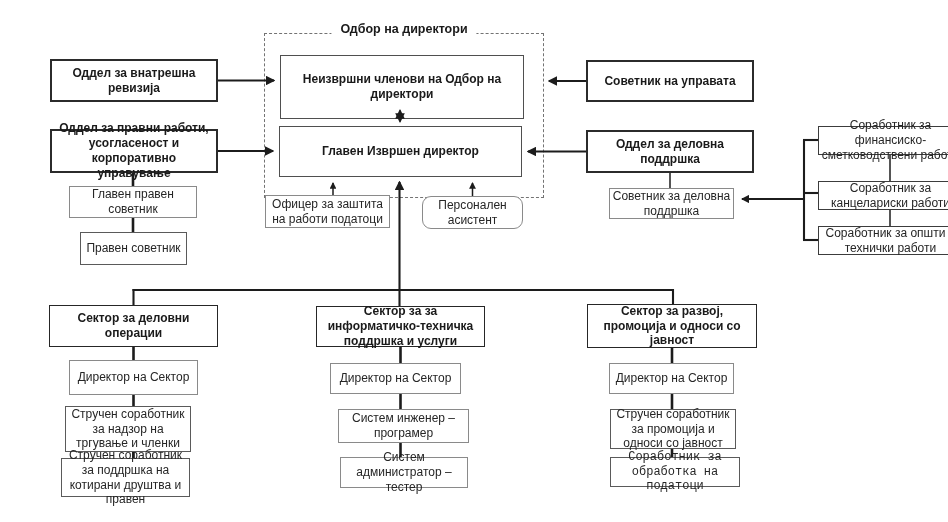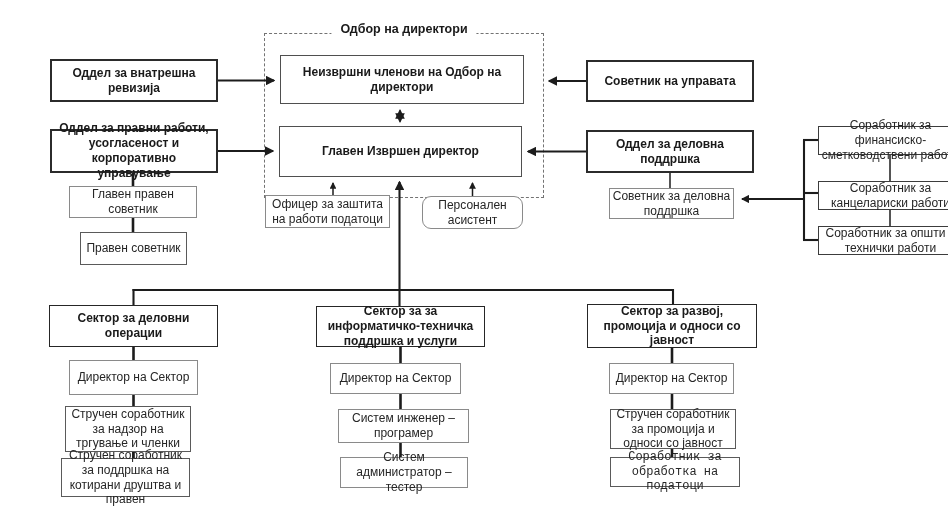--- a/index.html
+++ b/index.html
@@ -38,21 +38,21 @@
 </style>
 </head>
 <body>
 
 <div id="canvas">
 
   <div id="dashed-group">
     <span id="group-title">Одбор на директори</span>
   </div>
 
-  <div class="node bold b-center" style="left:248px;top:55px;width:244px;height:49px;">Неизвршни членови на Одбор на директори</div>
+  <div class="node bold b-center" style="left:248px;top:55px;width:244px;height:64px;">Неизвршни членови на Одбор на директори</div>
   <div class="node bold b-center" style="left:247px;top:126px;width:243px;height:51px;">Главен Извршен директор</div>
 
   <div class="node bold b-dept" style="left:18px;top:59px;width:168px;height:43px;">Оддел за внатрешна ревизија</div>
   <div class="node bold b-dept" style="left:18px;top:129px;width:168px;height:44px;">Оддел за правни работи, усогласеност  и корпоративно управување</div>
   <div class="node b-gray" style="left:37px;top:186px;width:128px;height:32px;">Главен правен советник</div>
   <div class="node b-dgray" style="left:48px;top:232px;width:107px;height:33px;">Правен советник</div>
 
   <div class="node b-gray" style="left:233px;top:195px;width:125px;height:33px;">Офицер за заштита на работи податоци</div>
   <div class="node b-gray" style="left:390px;top:196px;width:101px;height:33px;border-radius:9px;">Персонален асистент</div>
 

